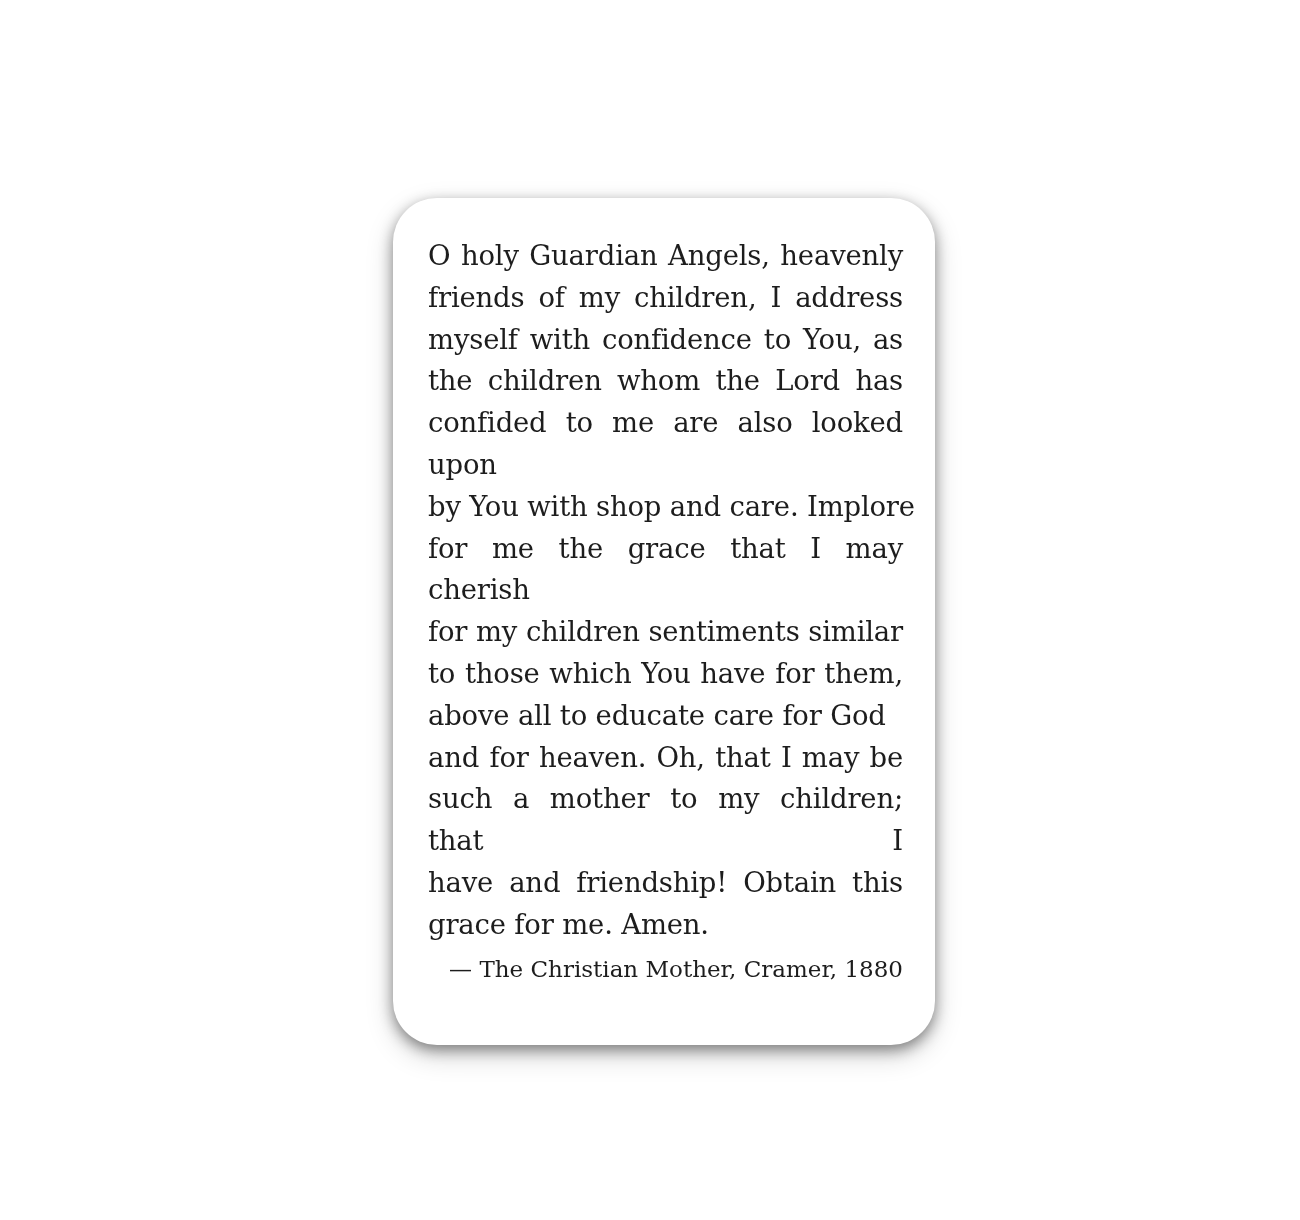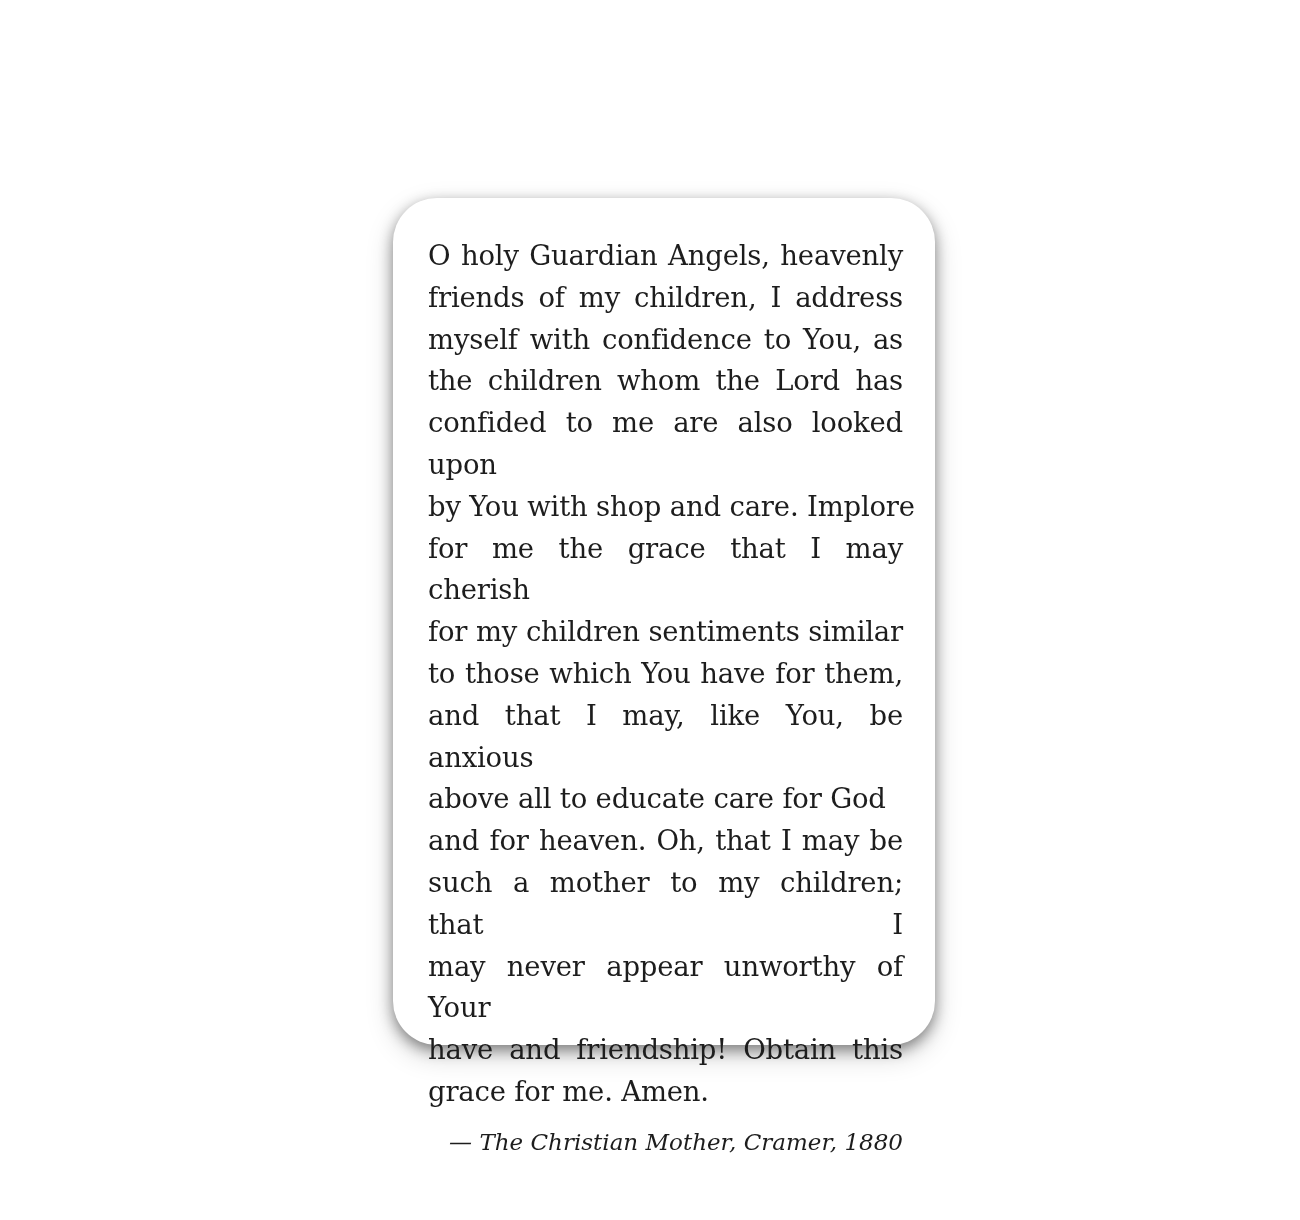--- a/index.html
+++ b/index.html
@@ -40,24 +40,23 @@
     letter-spacing: -0.2px;
     text-align: left;
     white-space: nowrap;
   }
   .line.just {
     white-space: normal;
     text-align: justify;
     text-align-last: justify;
   }
   .attribution {
-    margin-top: 12px;
+    margin-top: 6px;
     font-size: 23px;
     line-height: 34px;
-    font-style: italic;
     text-align: right;
     color: #1d1d1d;
   }
   .footer {
     position: absolute;
     left: 0;
     right: 0;
     bottom: 13px;
     text-align: center;
   }
@@ -91,25 +90,23 @@
 
       <div class="line just">O holy Guardian Angels, heavenly</div>
           <div class="line just">friends of my children, I address</div>
           <div class="line just">myself with confidence to You, as</div>
           <div class="line just">the children whom the Lord has</div>
           <div class="line just">confided to me are also looked upon</div>
           <div class="line">by You with shop and care. Implore</div>
           <div class="line just">for me the grace that I may cherish</div>
           <div class="line just">for my children sentiments similar</div>
           <div class="line just">to those which You have for them,</div>
-          <div class="line just">and that I may, like You, be anxious</div>
           <div class="line">above all to educate care for God</div>
           <div class="line just">and for heaven. Oh, that I may be</div>
           <div class="line just">such a mother to my children; that I</div>
-          <div class="line just">may never appear unworthy of Your</div>
           <div class="line just">have and friendship! Obtain this</div>
           <div class="line">grace for me. Amen.</div>
         </div>
       <div class="attribution">— The Christian Mother, Cramer, 1880</div>
     </div>
 
 
   </div>
 </div>
 

